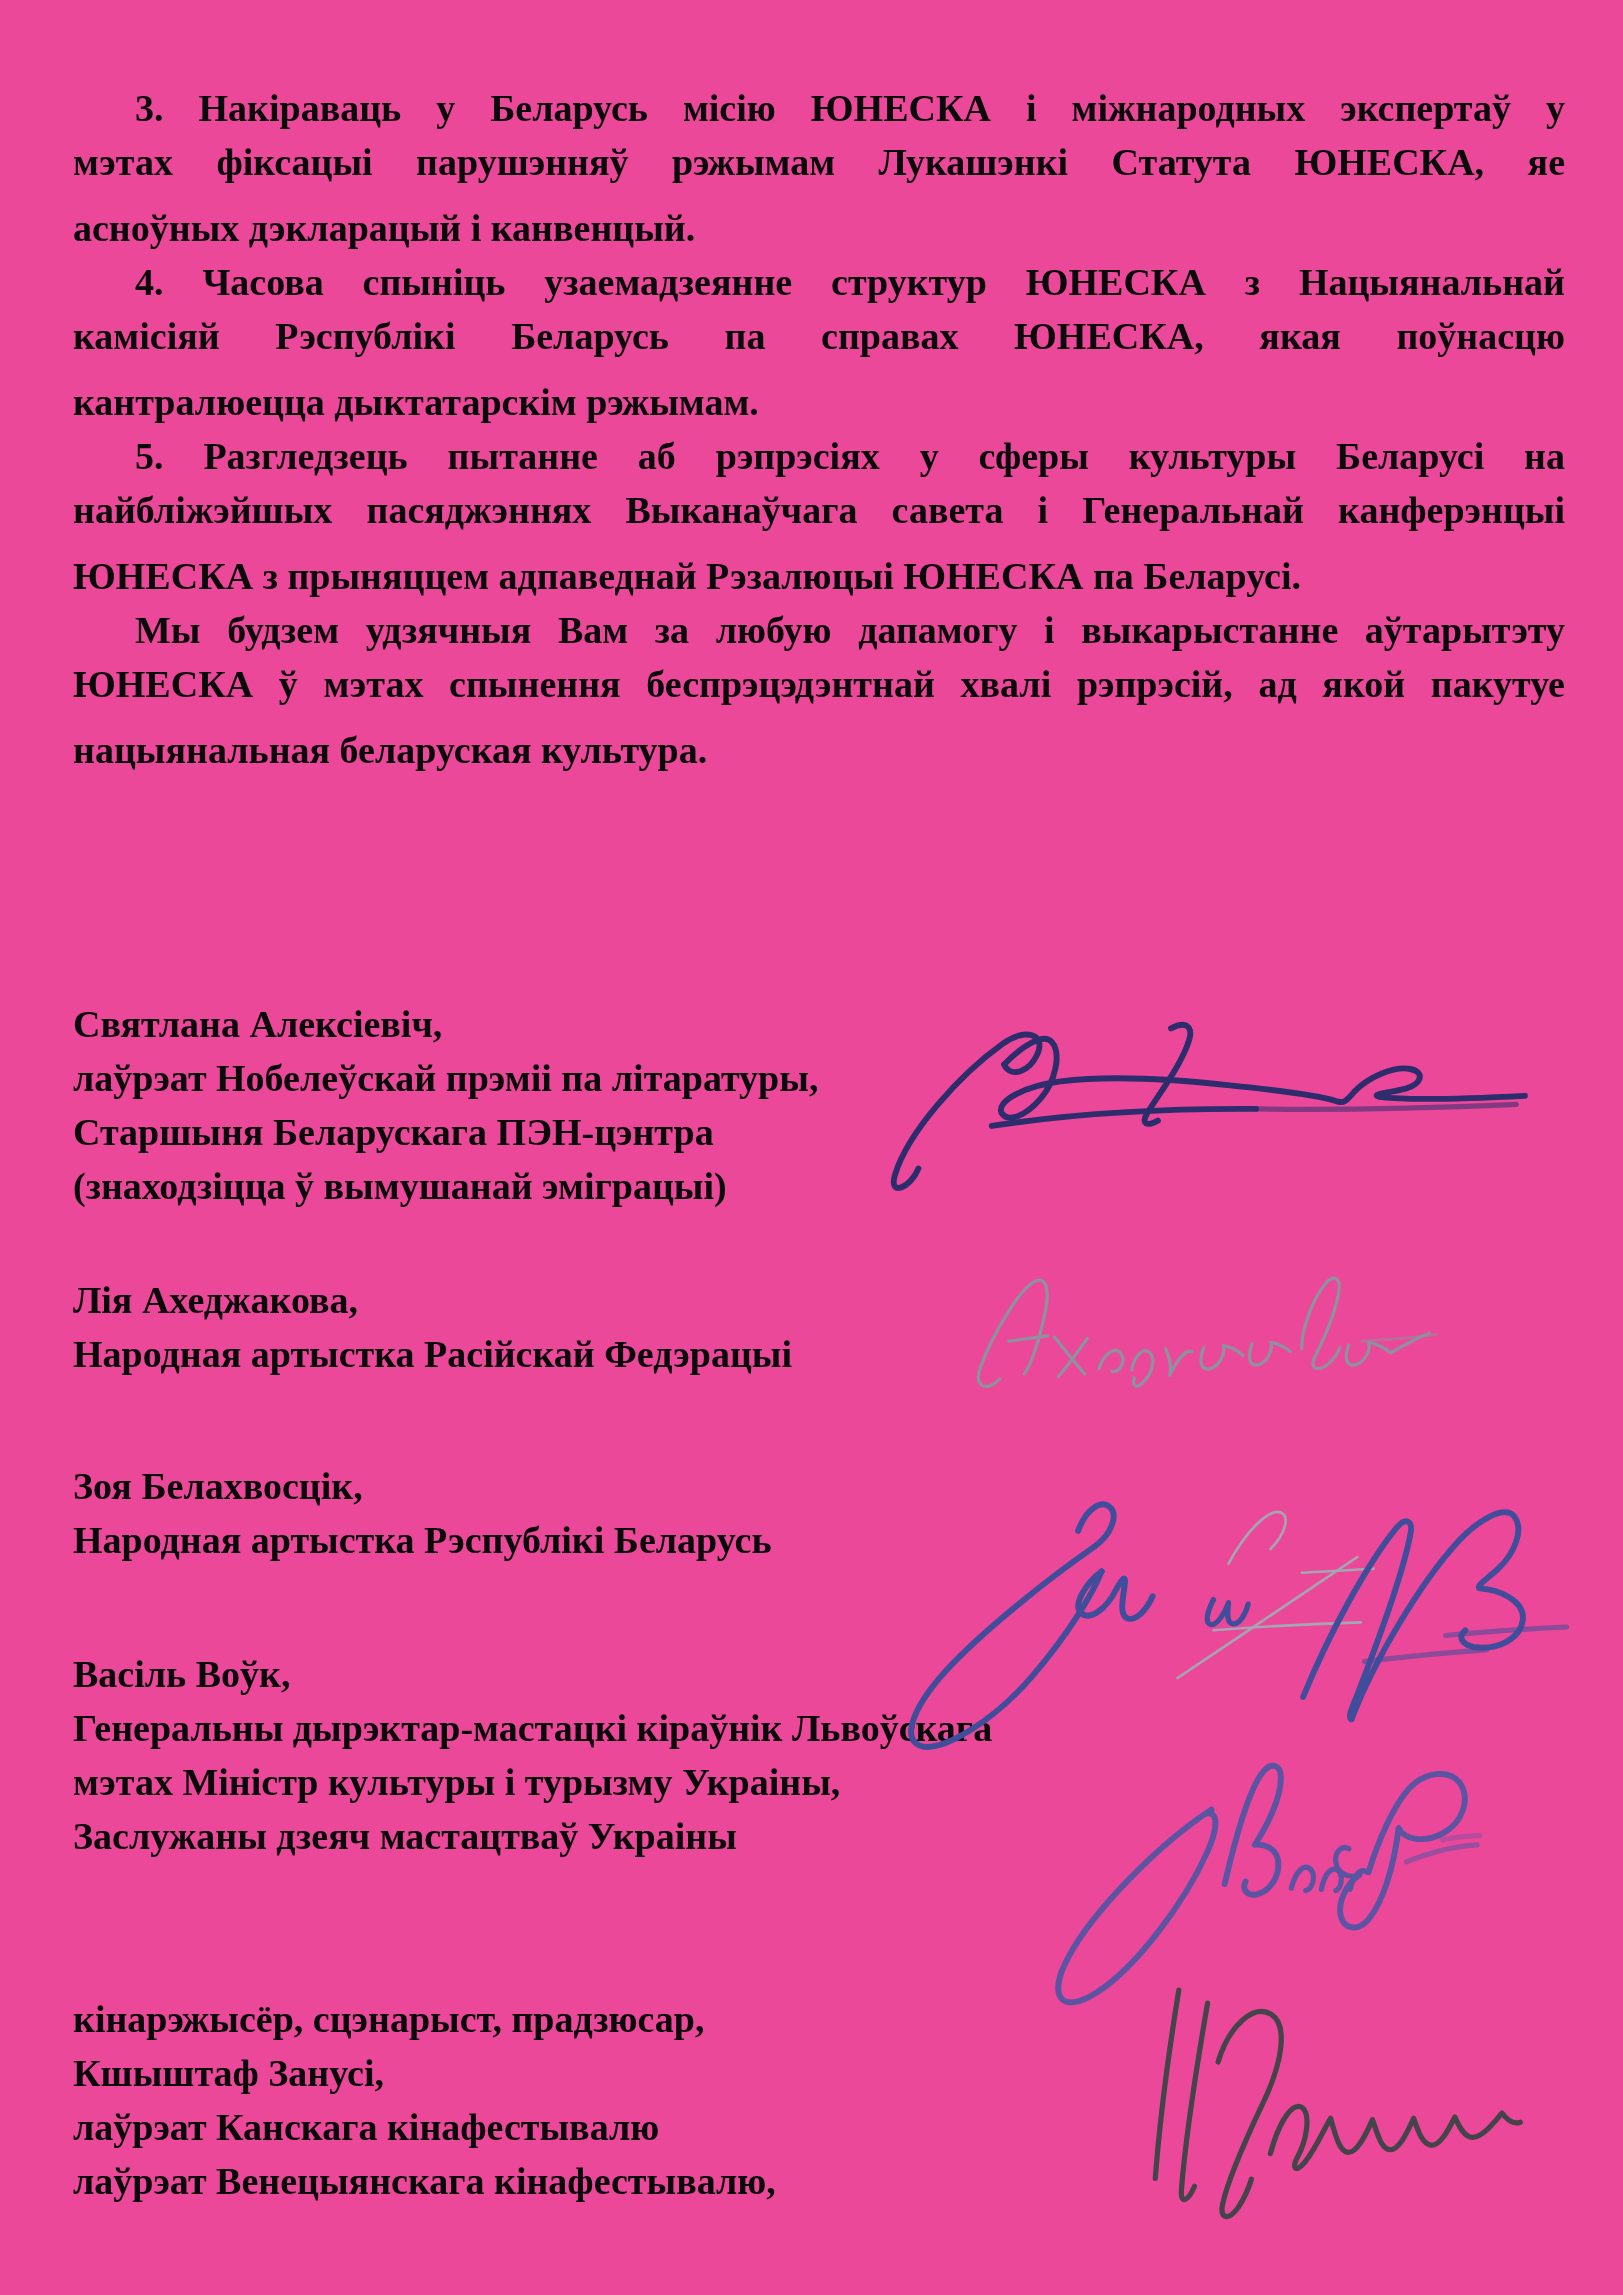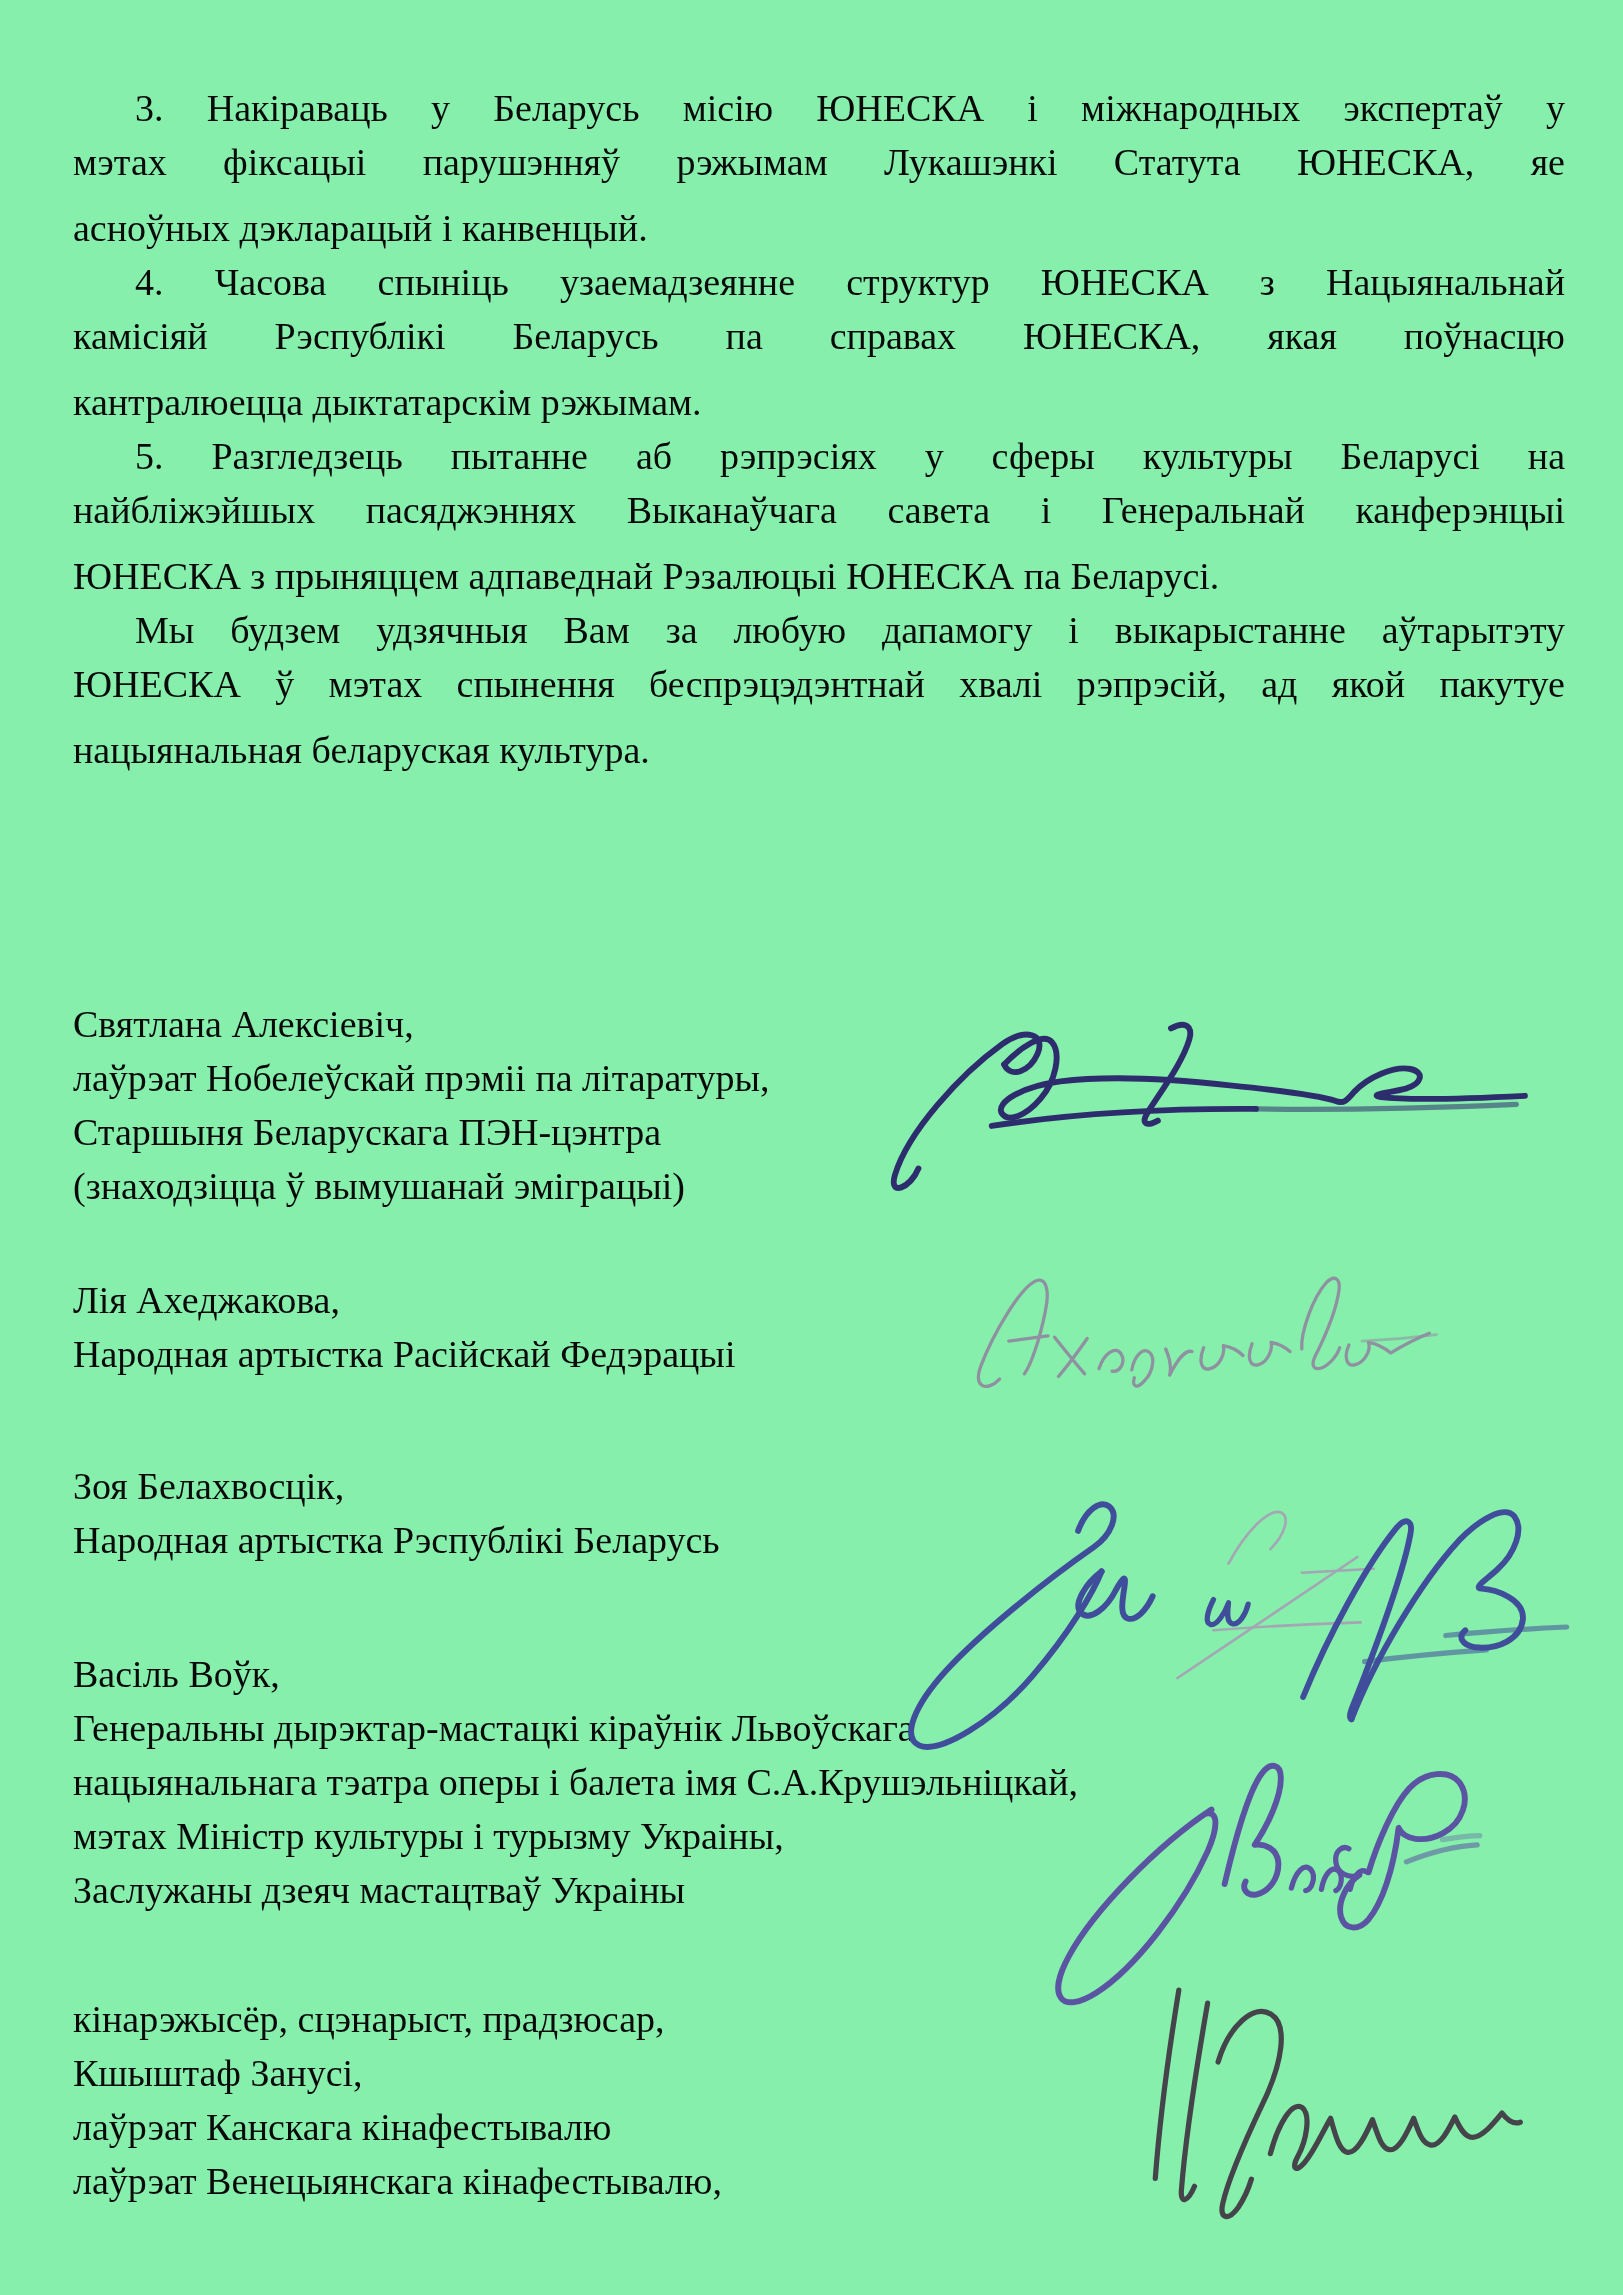--- a/index.html
+++ b/index.html
@@ -1,21 +1,22 @@
 <!DOCTYPE html>
 <html style="font-size:10.5px"><head>
 <meta charset="utf-8">
 <style>
   html,body { margin:0; padding:0; background:#e8e8e8; }
   .page {
     position:relative; width:1623px; height:2295px;
-    background:#86efac; overflow:hidden;
+    background:#ec4899; overflow:hidden;
     font-family:"Liberation Serif","DejaVu Serif",serif;
     color:#0a0a0a;
     margin:0 auto;
+    font-weight:bold;
   }
   .body-text {
     position:absolute; left:73px; top:81px; width:1492px;
     font-size:38px; line-height:54px;
   }
   .para { margin:0; }
   .para .tline { text-align:justify; text-align-last:justify; }
   .para .tline.tline-last { text-align-last:left;margin-top:12px; }
   .para .tline:first-child { text-indent:62px; }
   .sig-block {
@@ -70,21 +71,20 @@
       <div class="tline">Старшыня Беларускага ПЭН-цэнтра</div>
       <div class="tline tline-last">(знаходзіцца ў вымушанай эміграцыі)</div>
     </section>
   <section class="sig-block" style="top:1459px">
       <div class="tline">Зоя Белахвосцік,</div>
       <div class="tline tline-last">Народная артыстка Рэспублікі Беларусь</div>
     </section>
   <section class="sig-block" style="top:1647px">
       <div class="tline">Васіль Воўк,</div>
       <div class="tline">Генеральны дырэктар-мастацкі кіраўнік Львоўскага</div>
-      <div class="tline">нацыянальнага тэатра оперы і балета імя С.А.Крушэльніцкай,</div>
       <div class="tline">мэтах Міністр культуры і турызму Украіны,</div>
       <div class="tline tline-last">Заслужаны дзеяч мастацтваў Украіны</div>
     </section>
   <section class="sig-block" style="top:1992px">
       <div class="tline">кінарэжысёр, сцэнарыст, прадзюсар,</div>
       <div class="tline">Кшыштаф Занусі,</div>
       <div class="tline tline-last">лаўрэат Канскага кінафестывалю</div>
       <div class="tline">лаўрэат Венецыянскага кінафестывалю,</div>
     </section>
 

